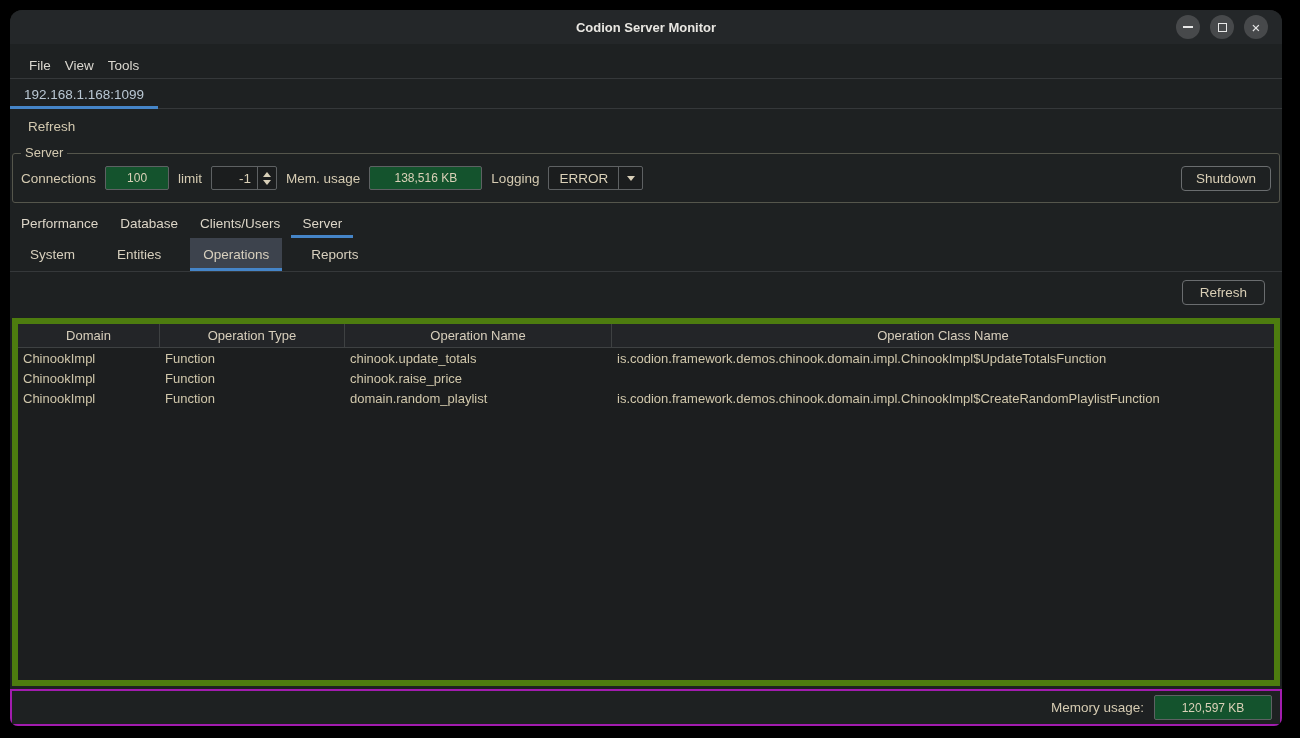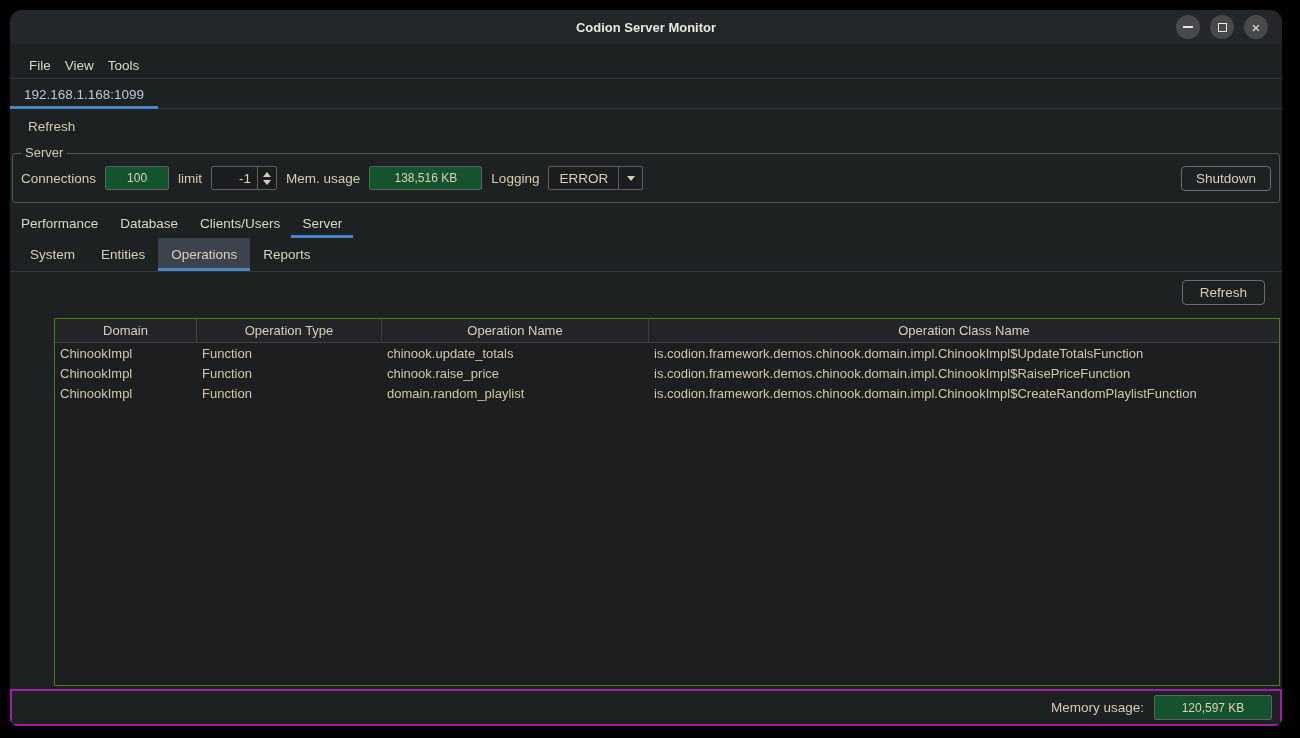--- a/index.html
+++ b/index.html
@@ -88,30 +88,30 @@
   .combo-arrow { width:24px; border-left:1px solid #5e6163; display:flex; align-items:center; justify-content:center; }
   .spacer { flex:1; }
   .btn {
     height:25px; padding:0 14px; background:transparent; border:1px solid #6a6d6f;
     border-radius:4px; color:#d9cfb6; font-size:13.5px;
     font-family:"Liberation Sans", sans-serif; cursor:default;
   }
   
   .maintabs { flex:0 0 30px; margin-top:5px; display:flex; padding-left:0; }
   .maintabs .tab { padding:0 11px; color:#ddd6c8; }
-  .subtabs { flex:0 0 33px; display:flex; padding-left:7px; }
+  .subtabs { flex:0 0 33px; display:flex; padding-left:7px;gap:16px; }
   .subtabs .tab { padding:0 13px; color:#d8d0be; }
   .subtabs .tab.highlight { background:var(--tabhl); }
   
   .content { flex:1 1 auto; position:relative; border-top:1px solid #35383a; }
   .refresh-btn { position:absolute; top:8px; right:17px; width:83px; padding:0; }
   .optable {
     position:absolute; left:2px; right:2px; top:46px; bottom:3px;
-    border:1px solid #4d7c0f; background:#1c1e1f;
-    display:flex; flex-direction:column;margin-left:42px;
+    border:6px solid #4d7c0f; background:#1c1e1f;
+    display:flex; flex-direction:column;
   }
   .thead {
     flex:0 0 24px; display:grid; grid-template-columns:142px 185px 267px 1fr;
     background:#232528; border-bottom:1px solid #3e4142;
   }
   .th {
     display:flex; align-items:center; justify-content:center;
     color:#d8cfbc; font-size:13px; border-right:1px solid #3e4142;
     overflow:hidden; white-space:nowrap;
   }
@@ -241,21 +241,20 @@
         <div class="trow">
           <div class="td">ChinookImpl</div>
           <div class="td">Function</div>
           <div class="td">chinook.update_totals</div>
           <div class="td">is.codion.framework.demos.chinook.domain.impl.ChinookImpl$UpdateTotalsFunction</div>
         </div>
         <div class="trow">
           <div class="td">ChinookImpl</div>
           <div class="td">Function</div>
           <div class="td">chinook.raise_price</div>
-          <div class="td">is.codion.framework.demos.chinook.domain.impl.ChinookImpl$RaisePriceFunction</div>
         </div>
         <div class="trow">
           <div class="td">ChinookImpl</div>
           <div class="td">Function</div>
           <div class="td">domain.random_playlist</div>
           <div class="td">is.codion.framework.demos.chinook.domain.impl.ChinookImpl$CreateRandomPlaylistFunction</div>
         </div>
       </div>
     </div>
 

